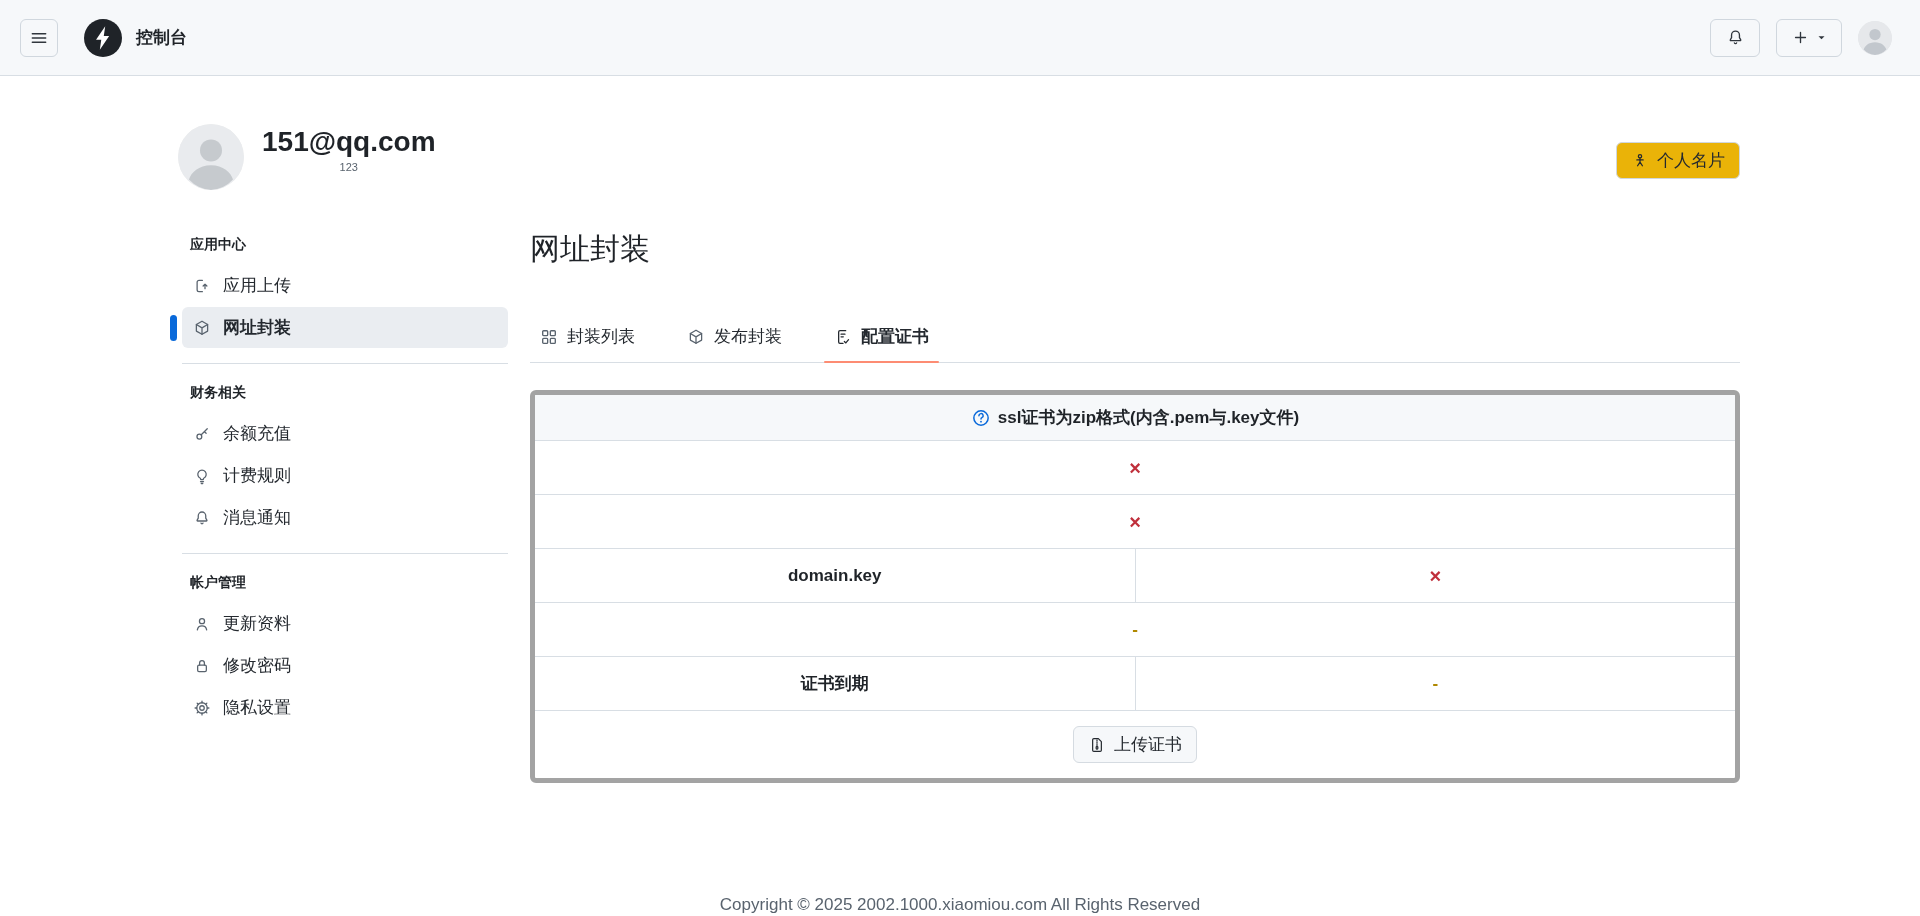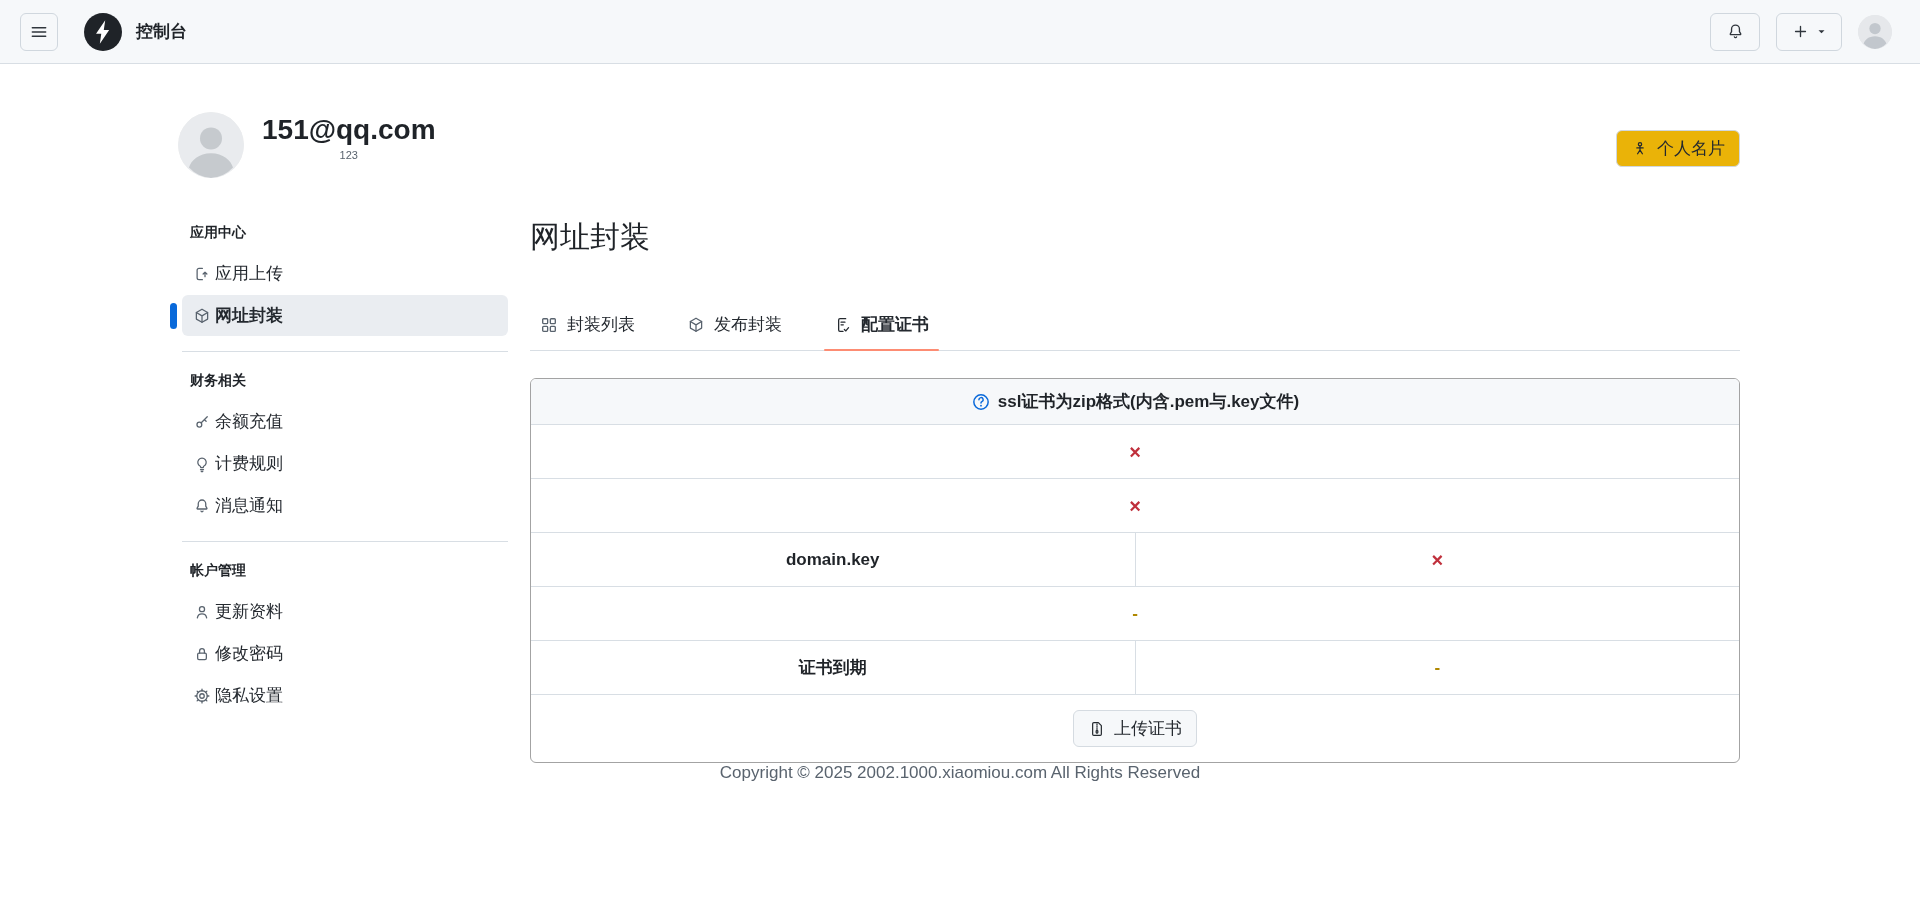--- a/index.html
+++ b/index.html
@@ -7,21 +7,21 @@
   body {
     width:1920px; height:916px; overflow:hidden;
     background:#ffffff; color:#1f2328;
     font-family:"Liberation Sans","DejaVu Sans",sans-serif;
     -webkit-font-smoothing:antialiased;
   }
   svg { display:block; }
 
   
   .app-header {
-    height:64px; background:#f6f8fa; border-bottom:1px solid #d8dee4;
+    height:76px; background:#f6f8fa; border-bottom:1px solid #d8dee4;
     display:flex; align-items:center; padding:0 28px 0 20px;
   }
   .icon-btn {
     height:38px; border:1px solid #d0d7de; border-radius:6px;
     background:transparent; display:flex; align-items:center; justify-content:center;
     color:#30363d; cursor:pointer; padding:0;
   }
   .hamburger-btn { width:38px; }
   .app-logo {
     width:38px; height:38px; margin-left:26px; border-radius:50%;
@@ -46,21 +46,21 @@
     font-size:17px; color:#24292f; display:flex; align-items:center; gap:8px; cursor:pointer;
     font-family:inherit;
   }
 
   
   .content-row { display:flex; padding:0 180px 0 170px; margin-top:42px; }
 
   .sidebar { width:360px; flex:none; }
   .side-title { font-size:14px; font-weight:700; color:#1f2328; padding:4px 0 10px 20px; }
   .side-item {
-    position:relative; display:flex; align-items:center; gap:4px;
+    position:relative; display:flex; align-items:center; gap:12px;
     height:41px; margin:1px 22px 1px 12px; padding:0 11px;
     border-radius:6px; font-size:17px; color:#24292f; cursor:pointer;
     text-decoration:none;
   }
   .side-item .icn { color:#59636e; display:flex; }
   .side-item.active { background:#eaedf1; font-weight:700; }
   .side-item.active::before {
     content:""; position:absolute; left:-12px; top:50%; transform:translateY(-50%);
     width:7px; height:26px; border-radius:4px; background:#0969da;
   }
@@ -76,42 +76,42 @@
   }
   .tab .icn { color:#59636e; }
   .tab.active { font-weight:700; }
   .tab.active .icn { color:#24292f; }
   .tab.active::after {
     content:""; position:absolute; left:0; right:0; bottom:-1px; height:2px;
     border-radius:2px; background:#fd8c73;
   }
 
   
-  .panel { margin-top:27px; border:1px solid #a3a3a3; border-radius:6px; background:#fff; overflow:hidden; }
+  .panel { margin-top:27px; border:5px solid #a3a3a3; border-radius:6px; background:#fff; overflow:hidden; }
   .panel-header {
     display:flex; align-items:center; justify-content:center; gap:7px;
     background:#f6f8fa; border-bottom:1px solid #d8dee4;
     padding:11px 8px; font-size:17px; font-weight:700; color:#1f2328;
   }
   .cert-row { display:flex; }
   .cert-row + .cert-row { border-top:1px solid #d8dee4; }
   .cert-cell { flex:1; display:flex; align-items:center; justify-content:center;
                padding:15px 8px; font-size:17px; min-height:53px; }
   .cert-label { font-weight:700; border-right:1px solid #d8dee4; color:#1f2328; }
   .cert-value.val-missing { color:#c0303c; font-size:20px; font-weight:700; line-height:1; }
   .cert-value.val-empty { color:#b08800; font-weight:700; }
   .panel-footer { border-top:1px solid #d8dee4; display:flex; justify-content:center; padding:15px 8px; }
   .upload-btn {
     display:flex; align-items:center; gap:8px; padding:6px 14px;
     background:#f6f8fa; border:1px solid #d5dbe1; border-radius:6px;
     font-size:17px; color:#24292f; cursor:pointer; font-family:inherit;
   }
 
   
-  .site-footer { text-align:center; font-size:17px; color:#59636e; }
+  .site-footer { margin-top:112px; text-align:center; font-size:17px; color:#59636e; }
 </style>
 </head>
 <body>
 
 <header class="app-header">
   <button class="icon-btn hamburger-btn">
     <span>
       <svg width="20" height="20" viewBox="0 0 24 24" fill="none" stroke="#30363d" stroke-width="1.8" stroke-linecap="round">
           <path d="M4 7h16M4 12h16M4 17h16"></path>
         </svg>

